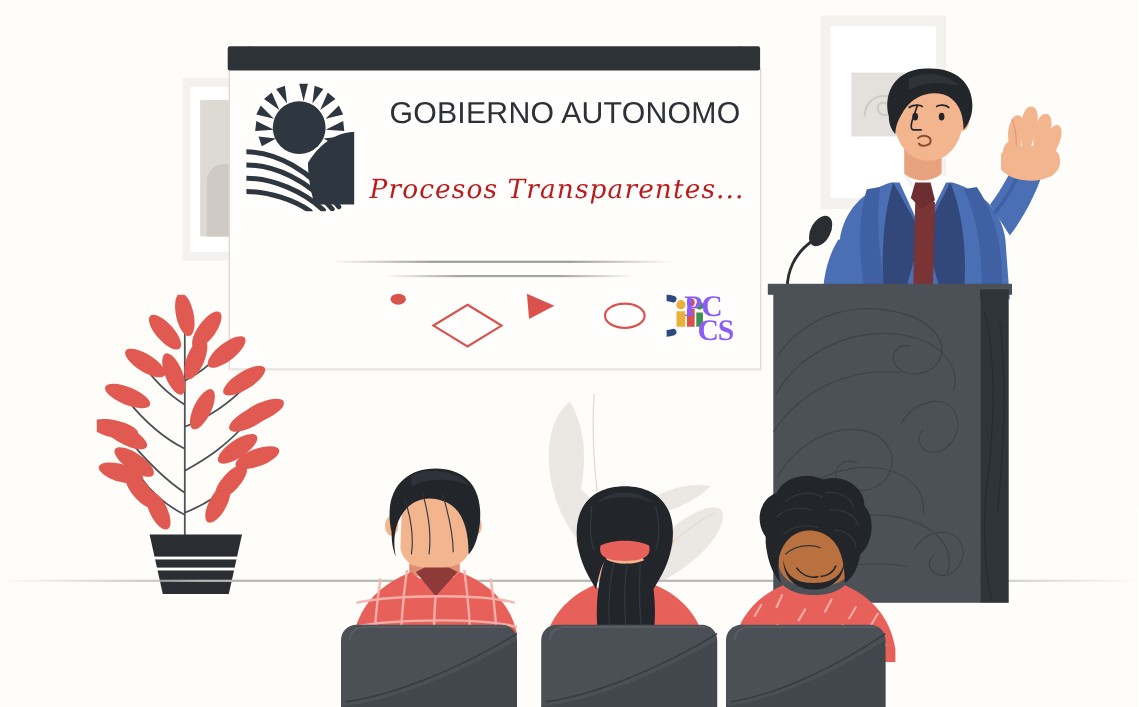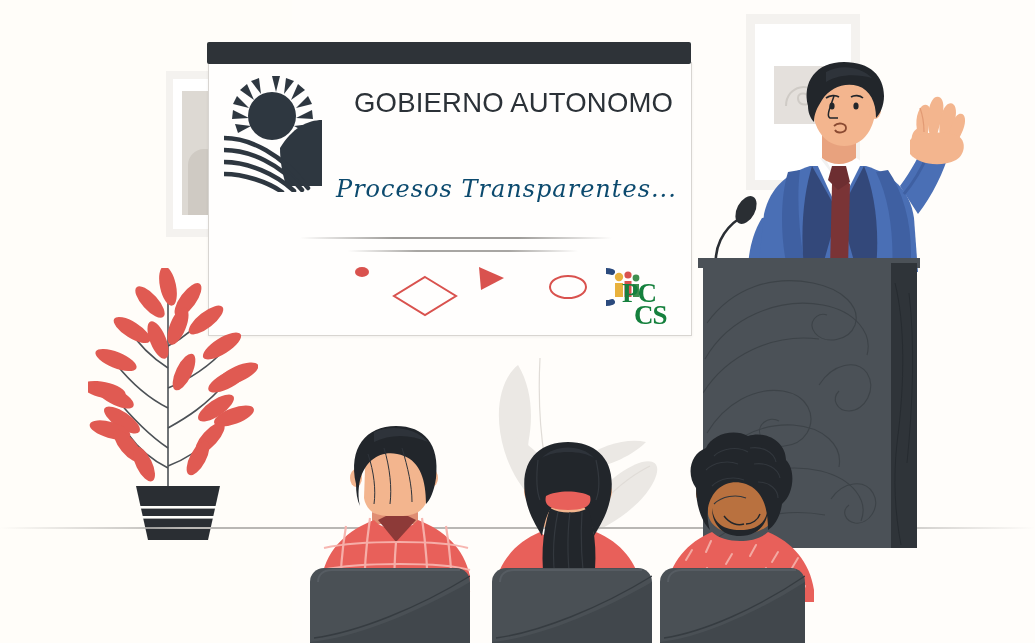--- a/index.html
+++ b/index.html
@@ -16,29 +16,29 @@
     background:linear-gradient(to right,rgba(255,255,255,0) 0%,#b9b7b4 18%,#b9b7b4 82%,rgba(255,255,255,0) 100%);}
   
   #screen-body{left:208px;top:62px;width:482px;height:272px;background:#fffefd;
     border:1px solid #d8d5d1;box-shadow:0 1px 3px rgba(0,0,0,.06);}
   #screen-bar{left:207px;top:42px;width:484px;height:22px;background:#2e3338;border-radius:2px;}
   #screen-pole{left:226px;top:42px;width:2px;height:292px;background:#8d8a86;}
   #screen-pole2{left:672px;top:42px;width:2px;height:292px;background:#8d8a86;}
   
   #slide-title{left:330px;top:86px;width:352px;color:#2b3137;
     font-weight:400;font-size:27.5px;line-height:33px;letter-spacing:.2px;margin-left:24px;}
-  #slide-tagline{left:336px;top:175px;width:346px;color:#0c4a6e;
+  #slide-tagline{left:336px;top:158px;width:346px;color:#b91c1c;
     font-family:"DejaVu Serif",serif;font-style:italic;font-size:24px;letter-spacing:1px;}
   .divline{height:2px;}
   #div1{left:300px;top:237px;width:312px;
     background:linear-gradient(to right,rgba(160,160,160,0) 0%,#9e9c99 30%,#9e9c99 70%,rgba(160,160,160,0) 100%);}
   #div2{left:348px;top:250px;width:230px;
     background:linear-gradient(to right,rgba(160,160,160,0) 0%,#a8a6a3 30%,#a8a6a3 70%,rgba(160,160,160,0) 100%);}
   
-  #cpccs-wrap{left:605px;top:281px;width:82px;height:58px;color:#15803d;}
+  #cpccs-wrap{left:605px;top:266px;width:82px;height:58px;color:#8b5cf6;}
   #cpccs-l1,#cpccs-l2{position:absolute;font-family:"Liberation Serif",serif;
     font-weight:700;font-size:27px;letter-spacing:-1px;}
   #cpccs-l1{left:17px;top:-3px;}
   #cpccs-l2{left:29px;top:19px;}
   
   #podium-main{left:703px;top:263px;width:188px;height:285px;background:#4b5157;}
   #podium-side{left:891px;top:263px;width:26px;height:285px;background:#2f3439;}
   #podium-top{left:698px;top:258px;width:222px;height:10px;background:#4b5157;}
   
   .chair{background:#4a5055;border-radius:14px 14px 0 0;}

